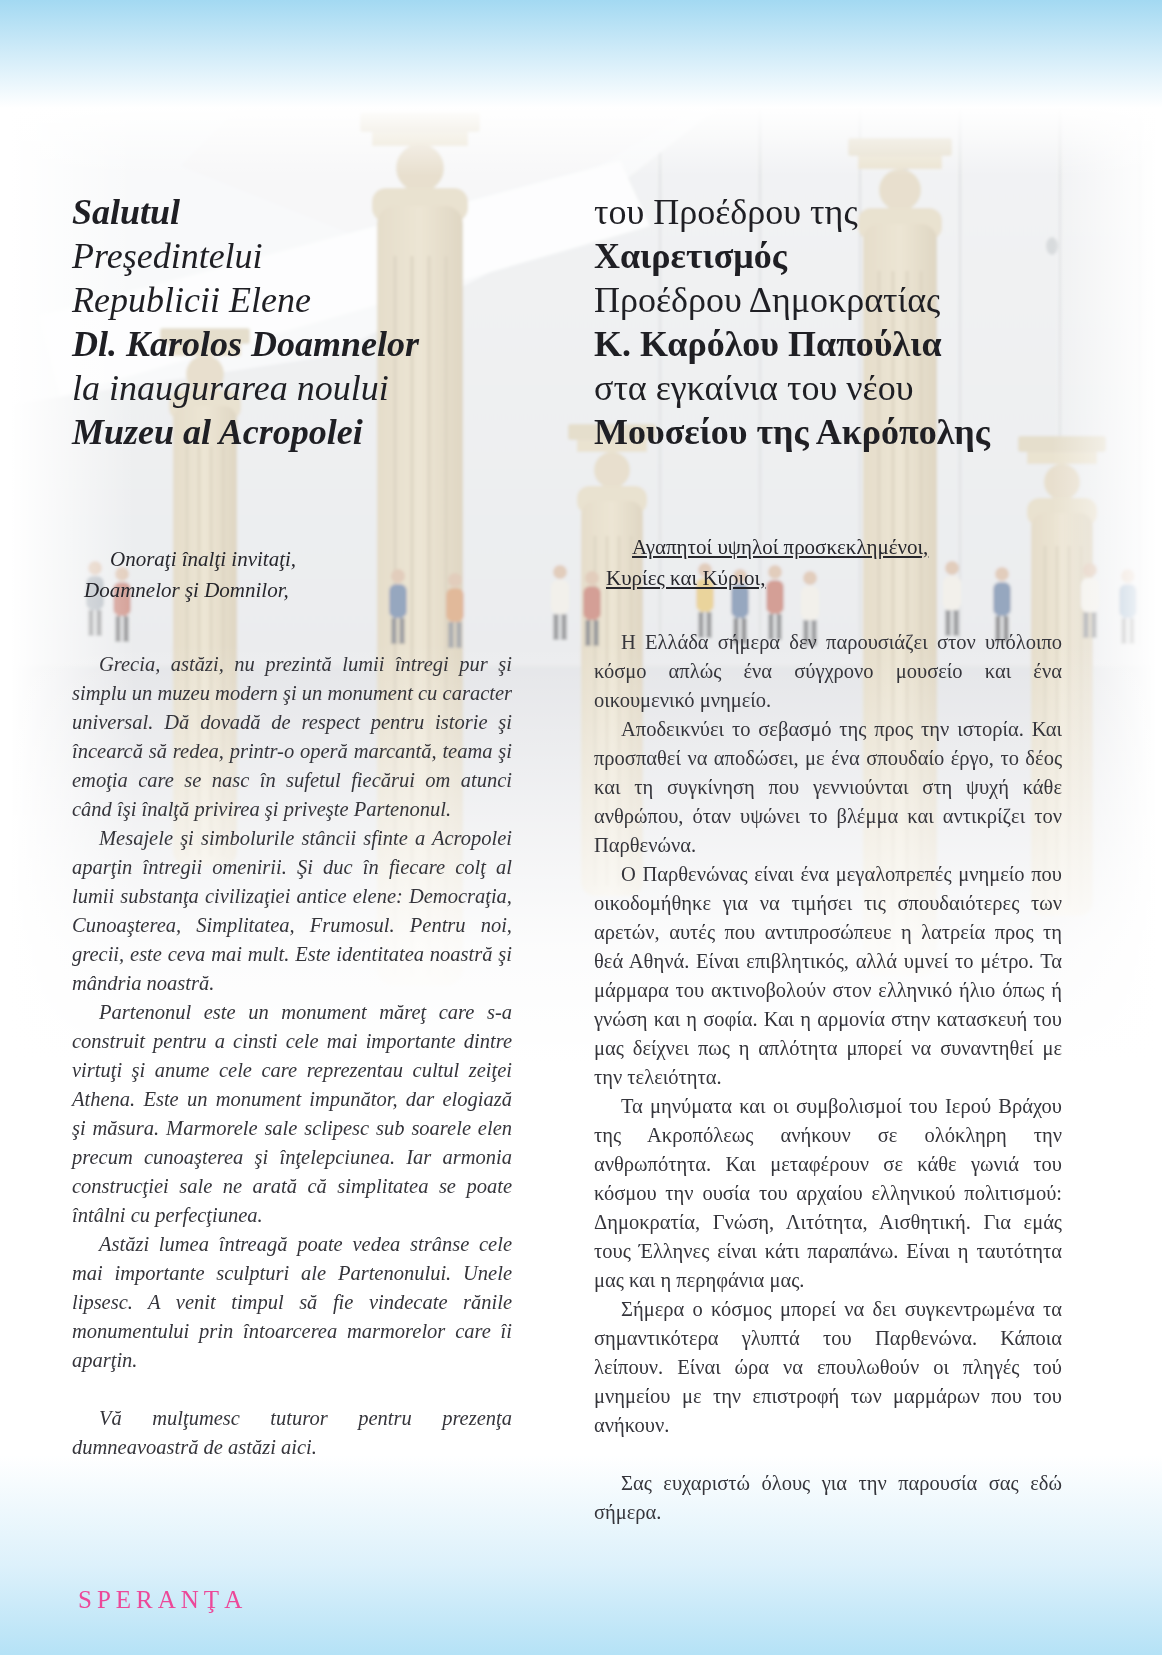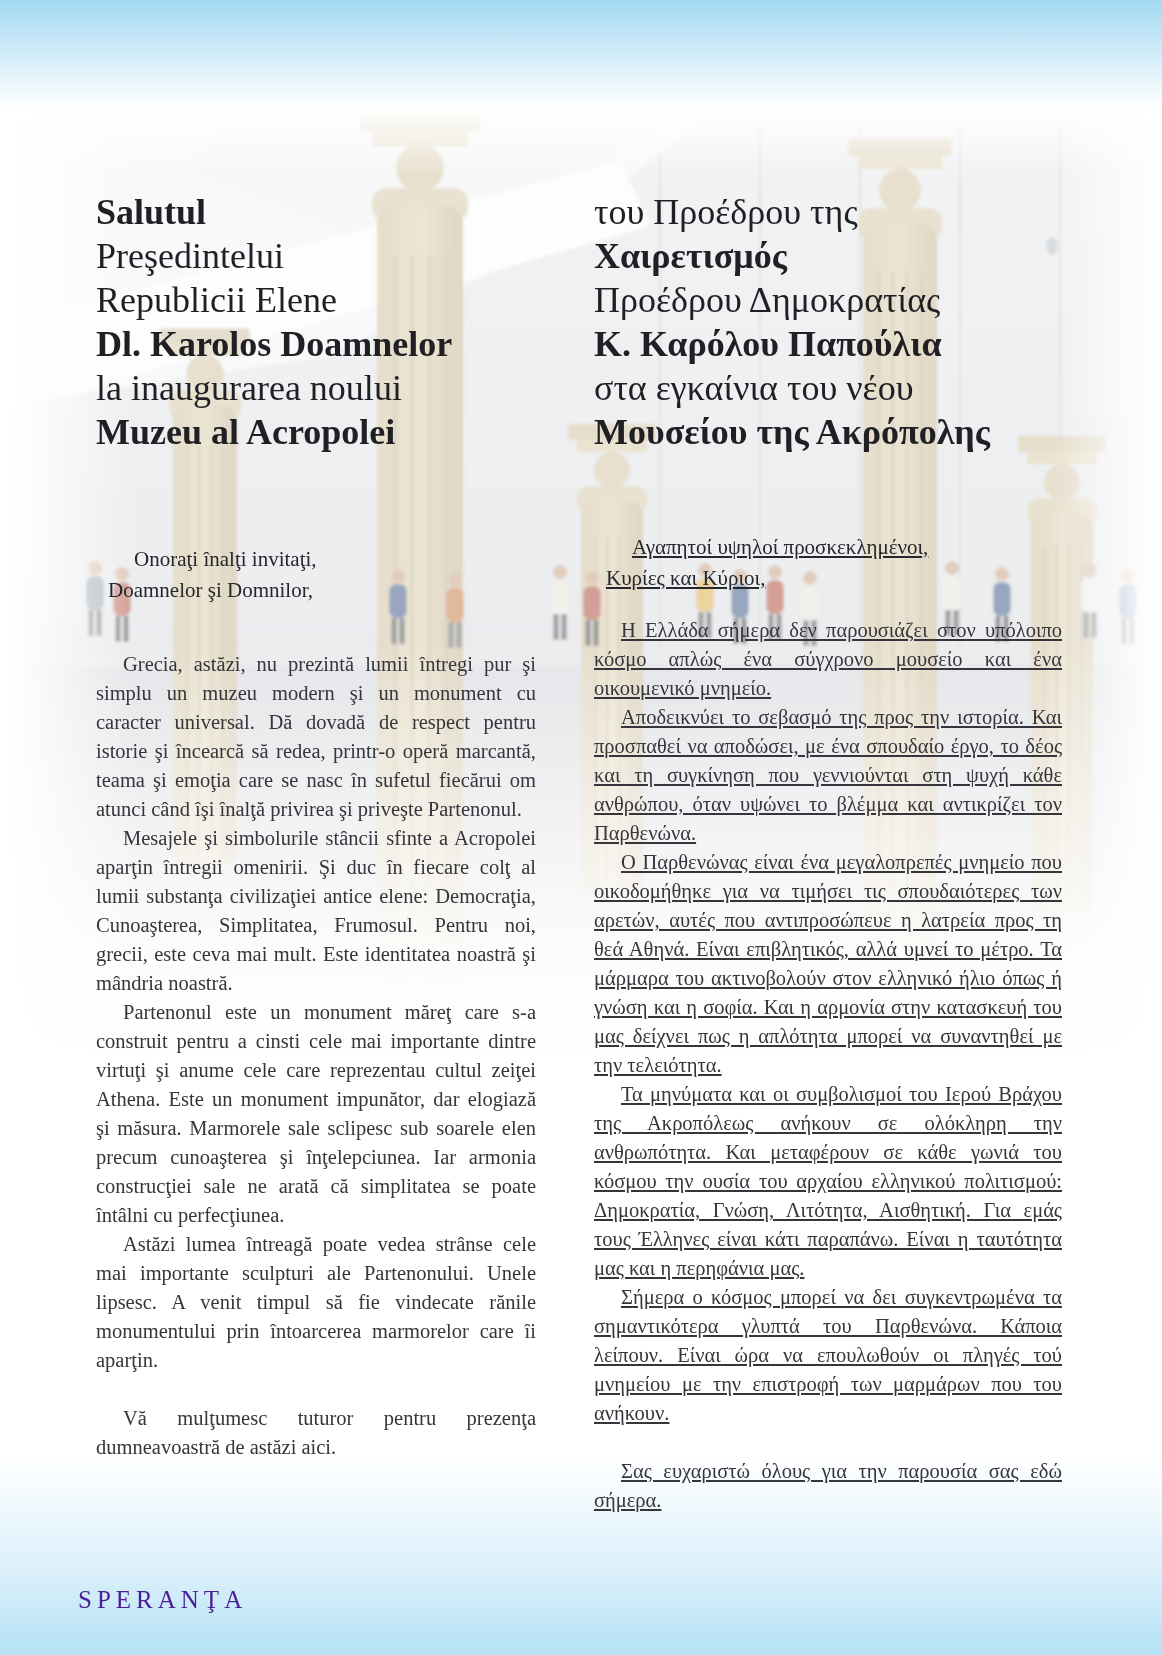--- a/index.html
+++ b/index.html
@@ -21,36 +21,36 @@
   .photo svg{display:block;}
   .wash{position:absolute;inset:0;background:rgba(255,255,255,0.46);}
   .fade{position:absolute;}
   .fade-l{top:0;bottom:0;left:0;width:135px;background:linear-gradient(90deg,#fff 8%,rgba(255,255,255,0) 100%);}
   .fade-r{top:0;bottom:0;right:0;width:110px;background:linear-gradient(270deg,#fff 5%,rgba(255,255,255,0) 100%);}
   .fade-t{left:0;right:0;top:0;height:70px;background:linear-gradient(180deg,#fff 0%,rgba(255,255,255,0) 100%);}
   .fade-b{left:0;right:0;bottom:0;height:420px;background:linear-gradient(180deg,rgba(255,255,255,0) 0%,rgba(255,255,255,.88) 72%,#fff 100%);}
   
   .content{position:absolute;inset:0;z-index:3;}
   .col{position:absolute;top:190px;}
-  .col-left{left:96px;width:440px;}
+  .col-left{left:72px;width:440px;font-style:italic;}
   .col-right{left:594px;width:468px;}
   .title{margin:0;font-size:36px;line-height:44px;font-weight:400;color:#1f1f24;}
   .title .t-line{white-space:nowrap;}
   .bold{font-weight:700;}
   .salutation{margin:12px;font-size:21px;line-height:31px;color:#26262c;text-indent:26px;}
   .col-left .salutation{margin-top:90px;}
   .col-right .salutation{margin-top:78px;text-decoration:underline;}
   .bodytext{font-size:20.5px;line-height:29px;color:#35353b;text-align:justify;}
   .col-left .bodytext{margin-top:44px;}
-  .col-right .bodytext{margin-top:22px;text-decoration:underline;}
+  .col-right .bodytext{margin-top:34px;}
   .bodytext p{margin:0;text-indent:27px;}
   .bodytext p.closing{margin-top:29px;}
   .brand{
     position:absolute;left:78px;top:1586px;z-index:3;
-    font-size:25px;letter-spacing:5px;color:#4c1d95;
+    font-size:25px;letter-spacing:5px;color:#ec4899;
   }
 </style>
 </head>
 <body>
 
 <div class="page">
 
   <div class="grad-top"></div>
 
   <div class="photo">

